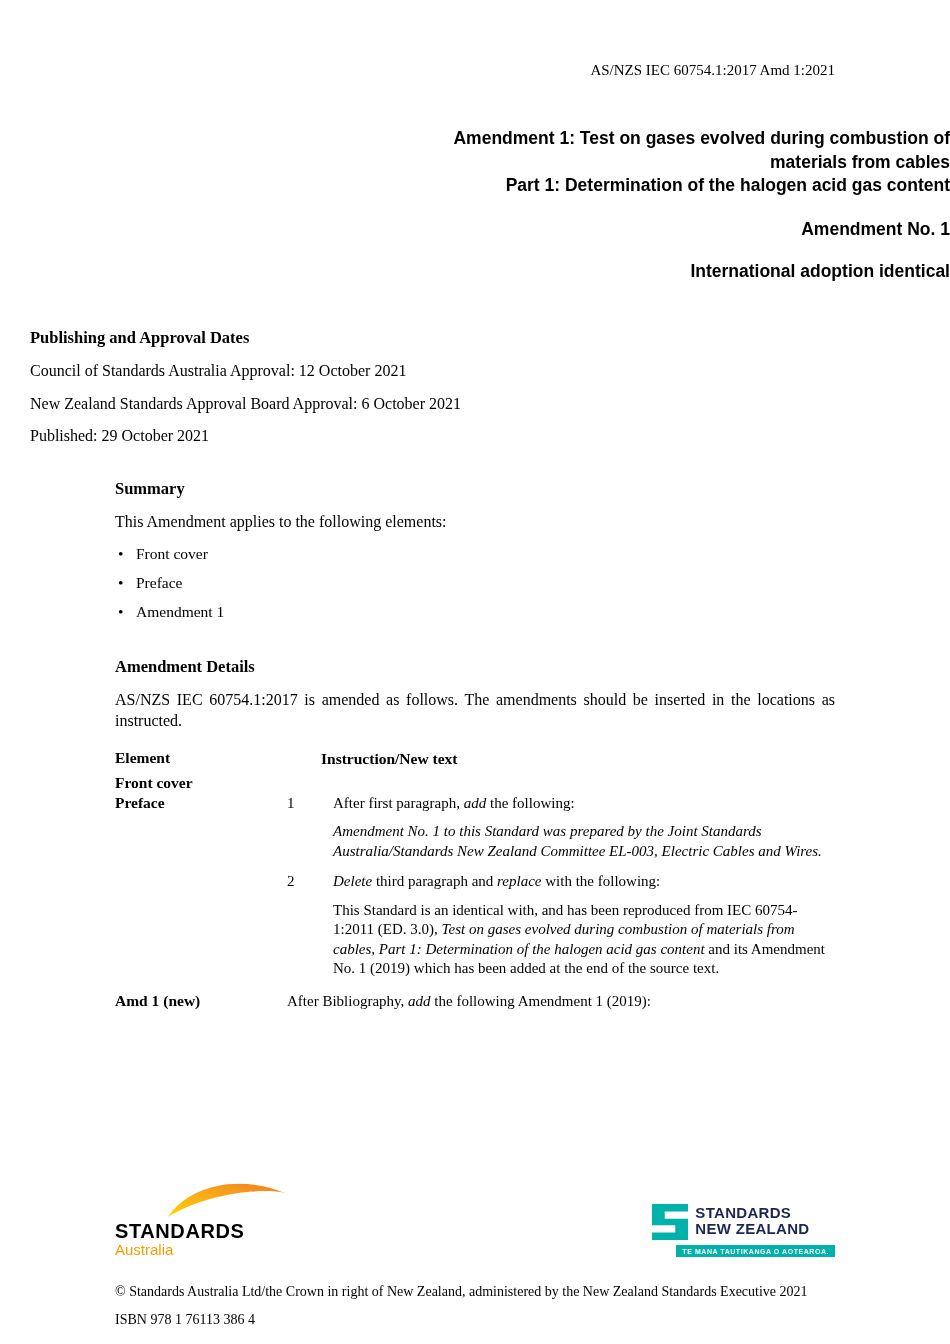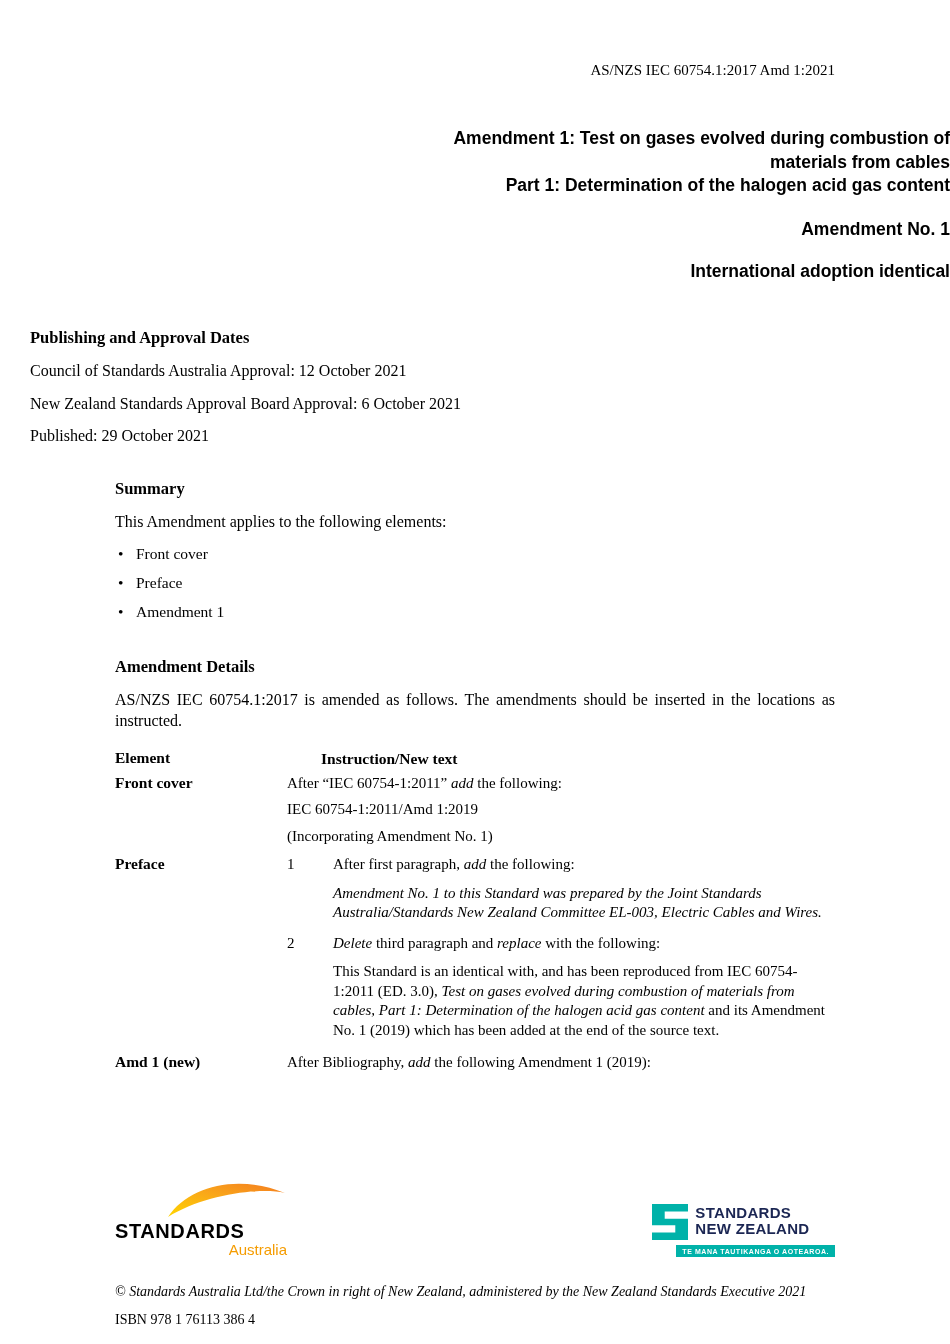--- a/index.html
+++ b/index.html
@@ -52,38 +52,38 @@
   .logos { display: flex; justify-content: space-between; align-items: flex-end; margin-bottom: 26px; }
 
   .sa-logo { width: 175px; }
   .sa-swoosh { display: block; margin-left: 52px; }
   .sa-standards {
     font-family: "Liberation Sans", sans-serif; font-weight: bold;
     font-size: 20px; letter-spacing: 0.6px; line-height: 1; margin-top: 2px; color: #000;
   }
   .sa-australia {
     font-family: "Liberation Sans", sans-serif; font-size: 15px;
-    color: #F59C00; text-align: right; line-height: 1.15; padding-right: 3px;
+    color: #F59C00; line-height: 1.15; padding-right: 3px;
   }
 
   .nz-logo { text-align: left; }
   .nz-top { display: flex; align-items: flex-start; gap: 7px; }
   .nz-icon { width: 36px; height: 36px; flex: none; }
   .nz-text {
     font-family: "Liberation Sans", sans-serif; font-weight: bold;
     color: #1B2653; font-size: 15px; line-height: 1.08; letter-spacing: 0.3px; padding-top: 1px;
   }
   .nz-tagline {
     display: inline-block; background: #00B2A9; color: #ffffff;
     font-family: "Liberation Sans", sans-serif; font-size: 7px; font-weight: bold;
     letter-spacing: 0.55px; padding: 3px 6px 2px; margin-top: 4px; margin-left: 24px;
     white-space: nowrap;
   }
 
-  .copyright { margin: 0 0 12px; font-size: 14px; white-space: nowrap; font-style: italic; }
+  .copyright { margin: 0 0 12px; font-size: 14px; white-space: nowrap; }
   .isbn { margin: 0; font-size: 14px; }
 </style>
 </head>
 <body>
 
 <div class="page">
 
   <header class="doc-header">
     <div class="doc-ref">AS/NZS IEC 60754.1:2017 Amd 1:2021</div>
   </header>
@@ -121,25 +121,20 @@
 
     <div class="amend-table">
 
       <div class="t-row t-head">
         <div class="t-el">Element</div>
         <div class="t-ins">Instruction/New text</div>
       </div>
 
       <div class="t-row">
         <div class="t-el">Front cover</div>
-        <div class="t-ins">
-          <p><span>After “IEC 60754-1:2011” </span><i>add</i><span> the following:</span></p>
-          <p>IEC 60754-1:2011/Amd 1:2019</p>
-          <p>(Incorporating Amendment No. 1)</p>
-        </div>
       </div>
 
       <div class="t-row">
         <div class="t-el">Preface</div>
         <div class="t-ins">
 
           <div class="num-item">
             <span class="num">1</span>
             <div class="num-body">
               <p><span>After first paragraph, </span><i>add</i><span> the following:</span></p>

